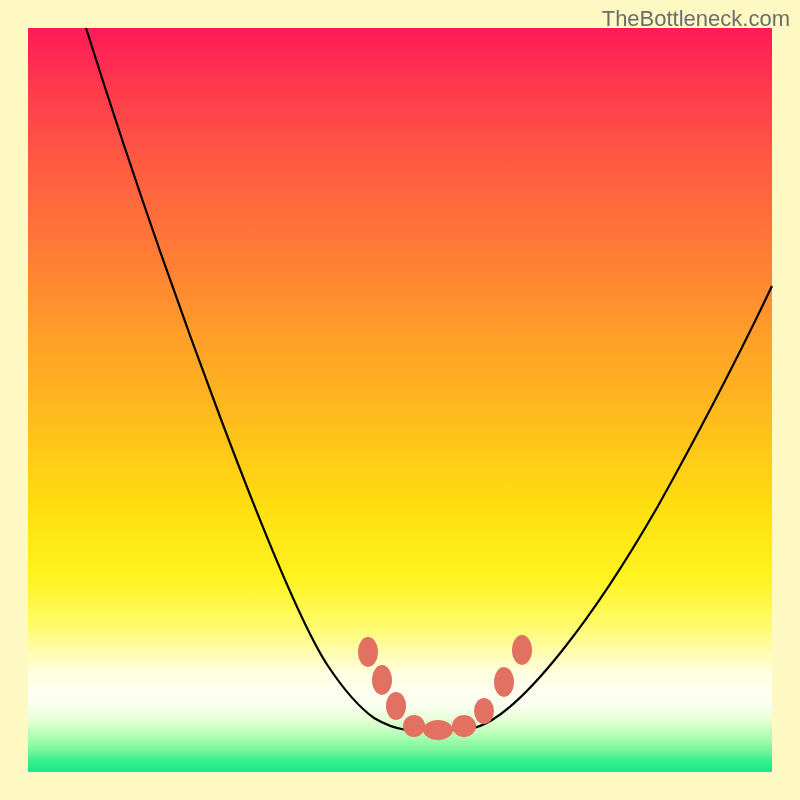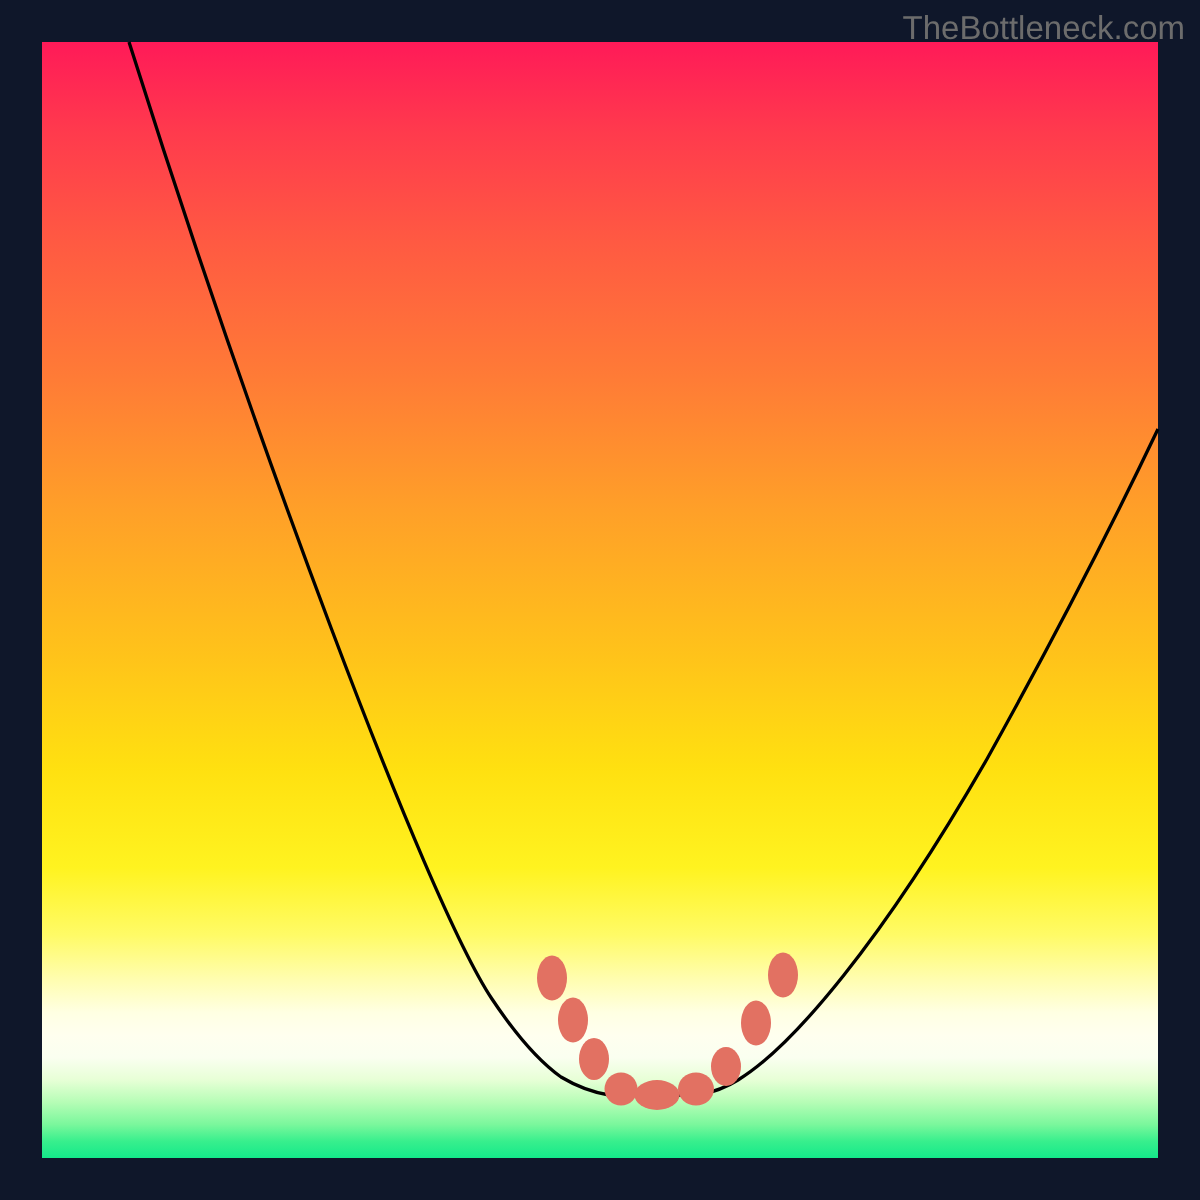--- a/index.html
+++ b/index.html
@@ -8,21 +8,21 @@
     width: 800px;
     height: 800px;
     overflow: hidden;
     background: #000;
     font-family: Arial, Helvetica, sans-serif;
   }
   .frame {
     position: relative;
     width: 800px;
     height: 800px;
-    background: #0f172a;
+    background: #fef9c3;
   }
   .gradient {
     position: absolute;
     left: 28px;
     top: 28px;
     width: 744px;
     height: 744px;
     
     background: linear-gradient(
       to bottom,

